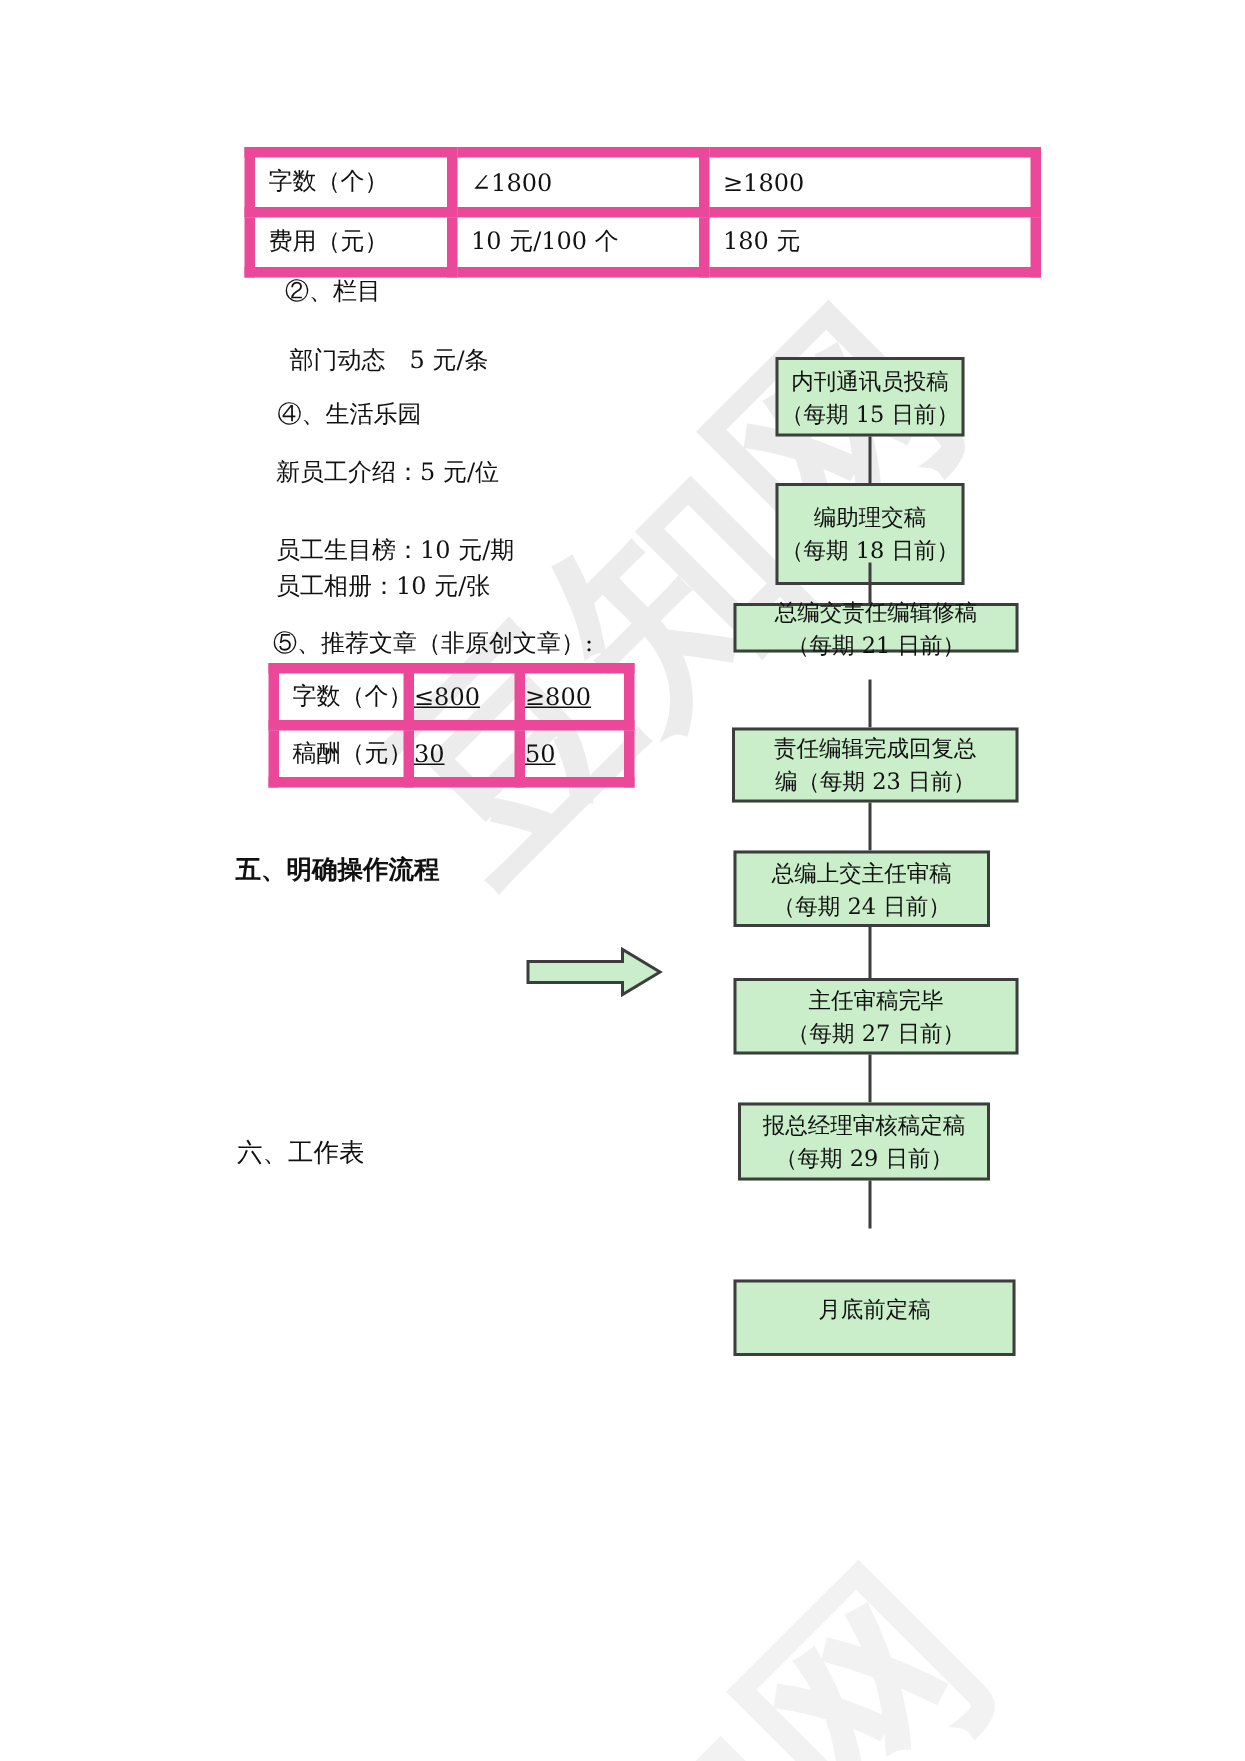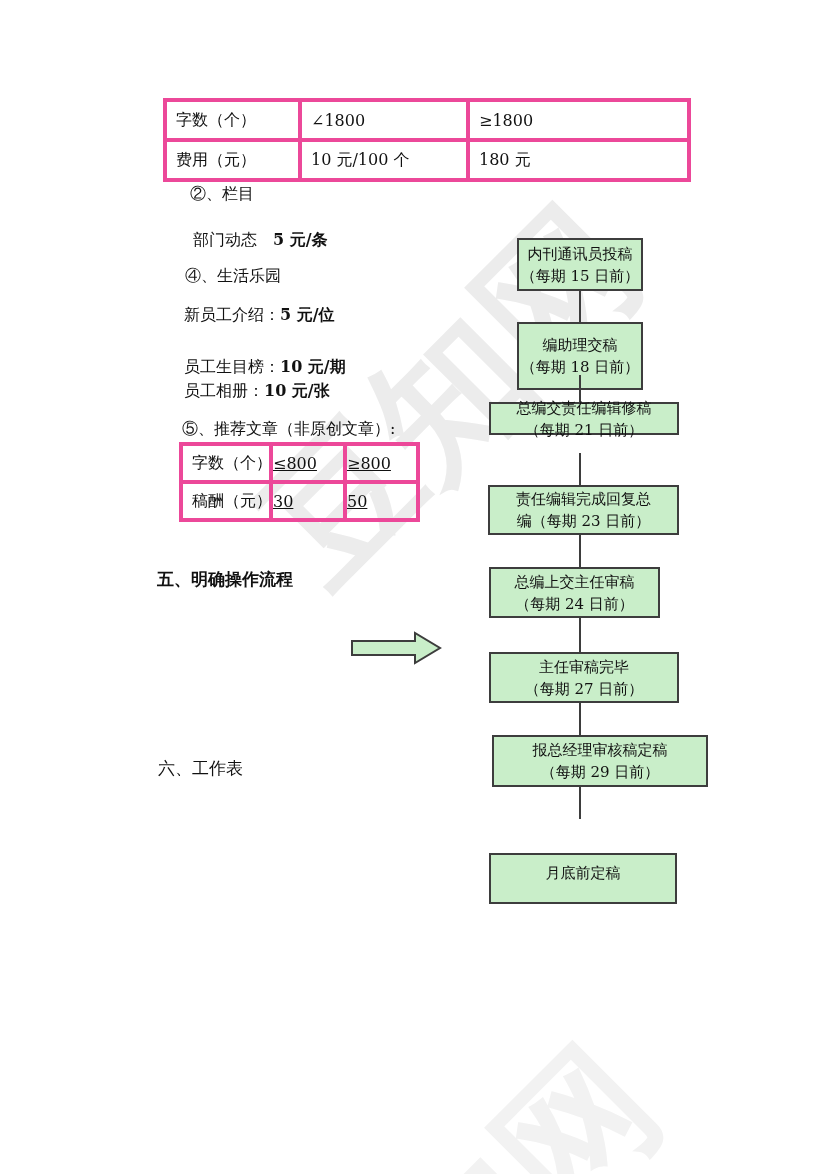--- a/index.html
+++ b/index.html
@@ -28,39 +28,39 @@
 
   
   table.doc-table {
     position: absolute;
     z-index: 1;
     border-collapse: collapse;
     table-layout: fixed;
     font-size: 16px;
   }
   table.doc-table td {
-    border: 4px solid #ec4899;
+    border: 7px solid #ec4899;
     vertical-align: middle;
     padding-left: 9px;
     white-space: nowrap;
   }
   #table-word-fee { left: 163px; top: 98px; width: 524px; }
   #table-word-fee tr { height: 40px; }
   #table-recommend { left: 179px; top: 442px; width: 237px; }
   #table-recommend tr { height: 38px; }
   #table-recommend td.num { text-align: left; padding-left: 0; text-decoration: underline; }
 
   
   .line {
     position: absolute;
     z-index: 1;
     font-size: 16px;
     white-space: nowrap;
   }
-  .line .val { font-weight: bold; }
+  .line .val { font-weight: normal; }
   .gap { display: inline-block; width: 16px; }
   .heading { font-weight: bold; font-size: 17px; }
   .plain-heading { font-size: 17px; }
 
   
   .flow-box {
     position: absolute;
     z-index: 1;
     background: #c9eec9;
     border: 2px solid #3d3d3d;
@@ -189,21 +189,21 @@
     <div>（每期 24 日前）</div>
   </div>
   <div class="connector" style="top:618px; height:34px;"></div>
 
   <div class="flow-box" style="left:489px; top:652px; width:190px; height:51px;">
     <div>主任审稿完毕</div>
     <div>（每期 27 日前）</div>
   </div>
   <div class="connector" style="top:703px; height:32px;"></div>
 
-  <div class="flow-box" style="left:492px; top:735px; width:216px; height:52px;">
+  <div class="flow-box" style="left:492px; top:735px; width:168px; height:52px;">
     <div>报总经理审核稿定稿</div>
     <div>（每期 29 日前）</div>
   </div>
   <div class="connector" style="top:787px; height:32px;"></div>
 
   <div class="flow-box top-align" style="left:489px; top:819px; width:188px; height:51px;margin-top:34px;">
     <div>月底前定稿</div>
   </div>
 
 </div>

